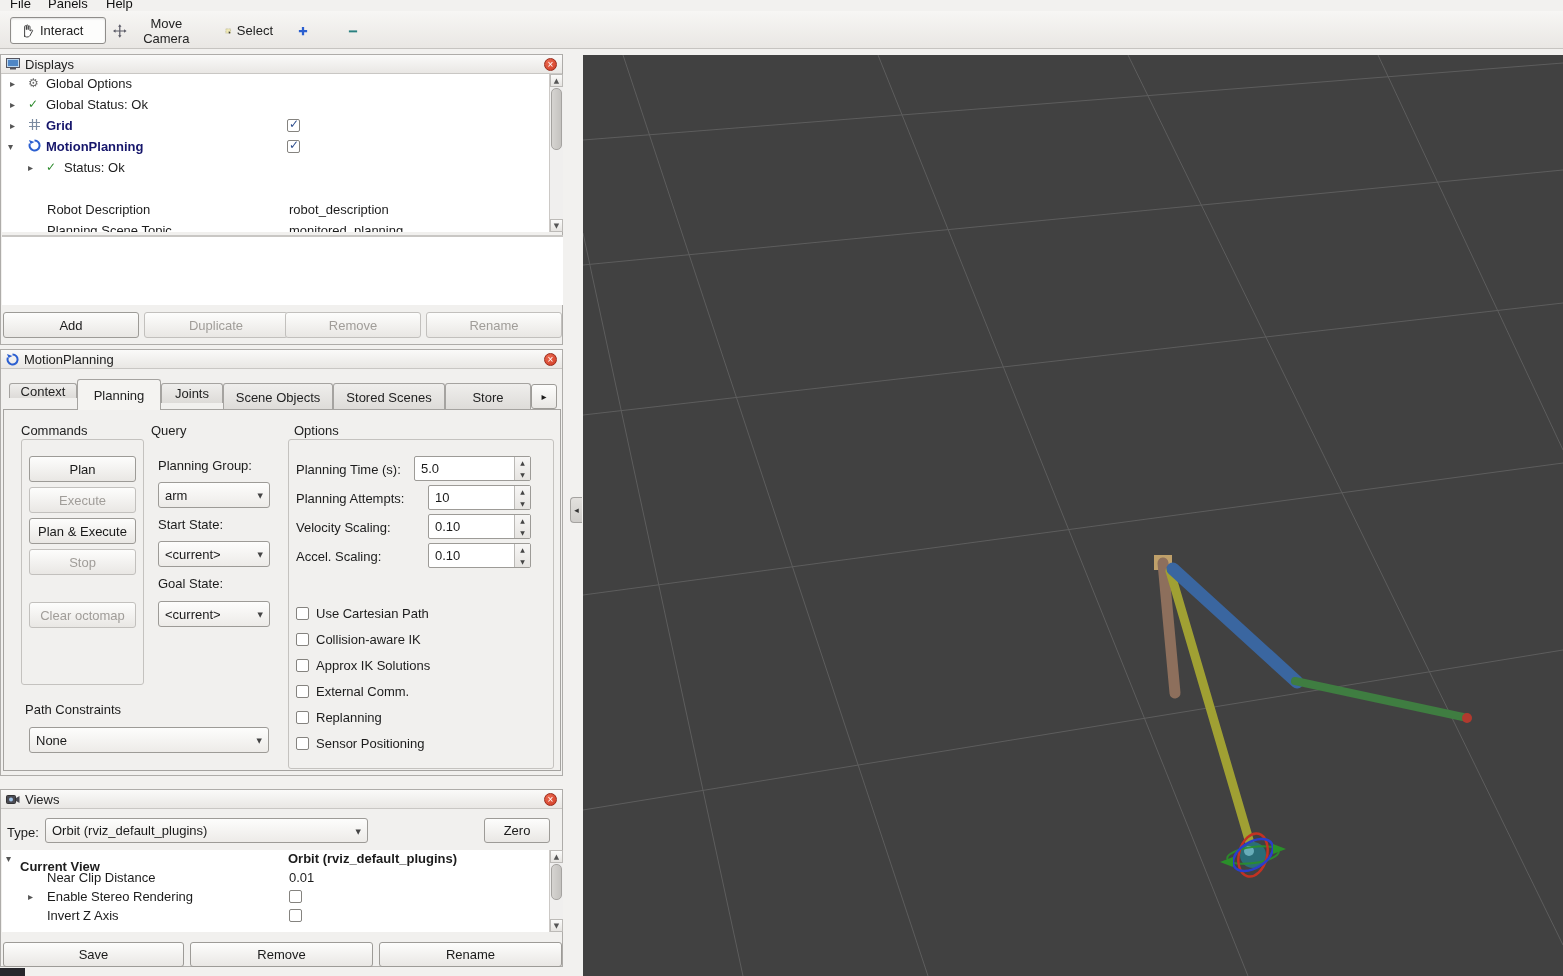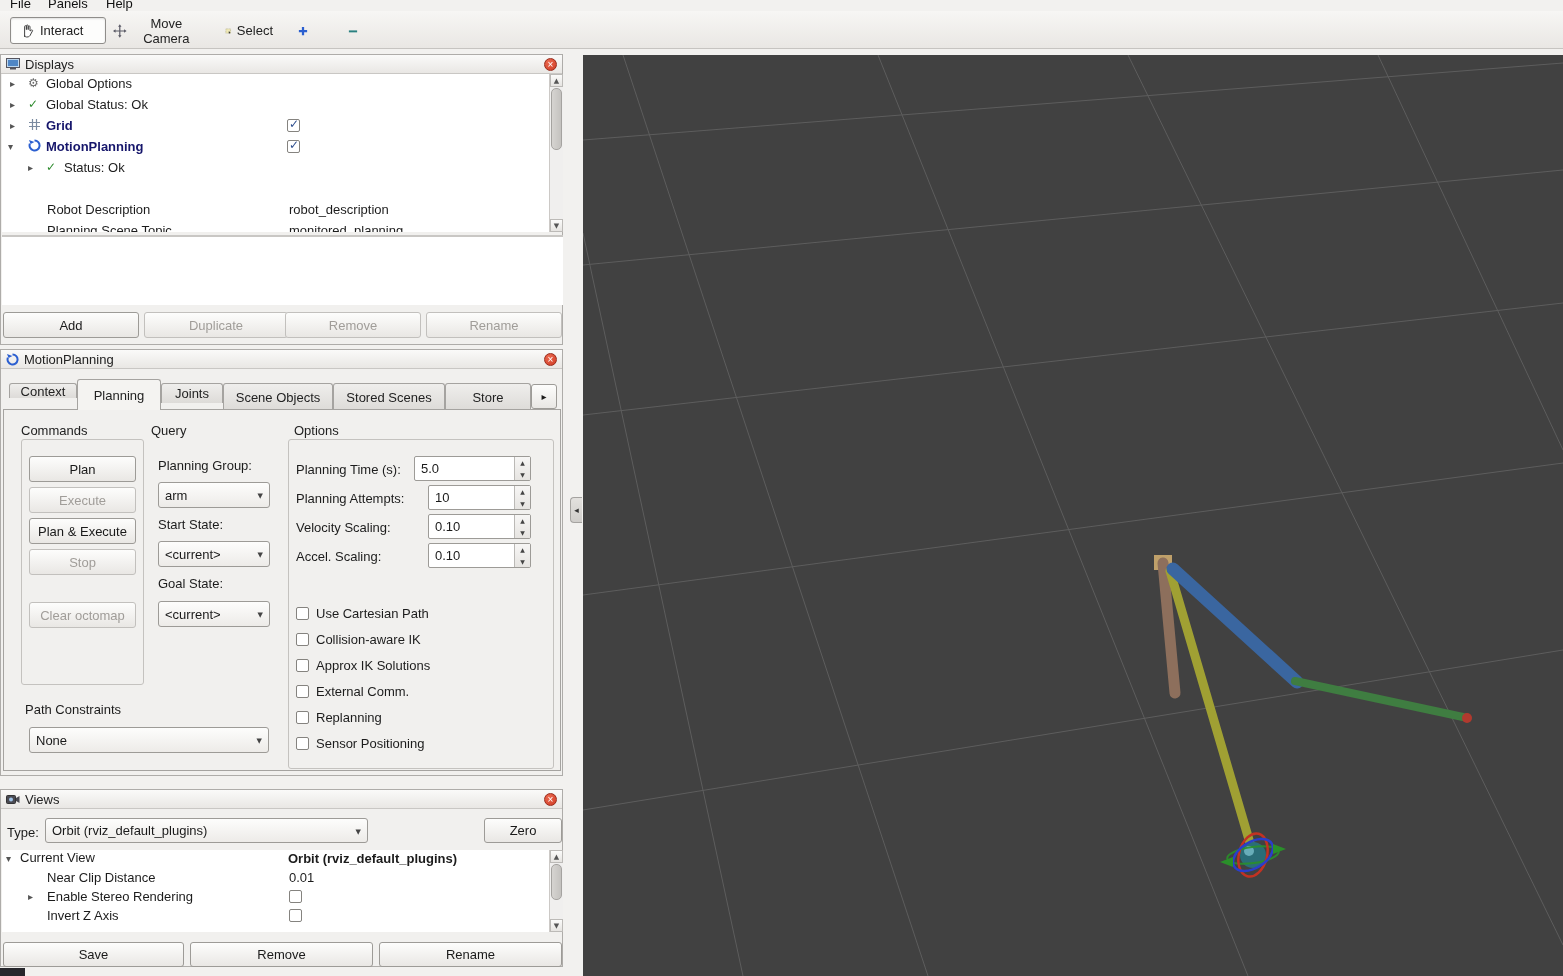--- a/index.html
+++ b/index.html
@@ -323,26 +323,26 @@
       </svg>
       <span>Views</span>
       <span class="closebtn">×</span>
     </div>
 
     <span class="flabel" style="left:6px;top:35px">Type:</span>
     <div class="combo" style="left:44px;top:28px;width:323px;height:25px">
       <span>Orbit (rviz_default_plugins)</span>
       <span class="carrow">▼</span>
     </div>
-    <button class="btn" style="left:483px;top:28px;width:78px;height:25px">Zero</button>
+    <button class="btn" style="left:483px;top:28px;width:66px;height:25px">Zero</button>
 
     <div class="tree" style="left:1px;top:60px;width:547px;height:82px">
       <div class="trow small" style="top:0">
         <span class="exp" style="left:4px;top:3px">▾</span>
-        <span class="tlabel" style="left:18px;top:0;font-weight:normal">Current View</span>
+        <span class="tlabel" style="left:18px;top:9px;font-weight:bold">Current View</span>
         <span class="tvalue" style="left:286px;top:1px;font-weight:bold">Orbit (rviz_default_plugins)</span>
       </div>
       <div class="trow small" style="top:19px">
         <span class="tlabel" style="left:45px;top:1px">Near Clip Distance</span>
         <span class="tvalue" style="top:1px">0.01</span>
       </div>
       <div class="trow small" style="top:38px">
         <span class="exp" style="left:26px;top:3px">▸</span>
         <span class="tlabel" style="left:45px;top:1px">Enable Stereo Rendering</span>
         <span class="checkb" style="left:287px;top:2px"></span>

